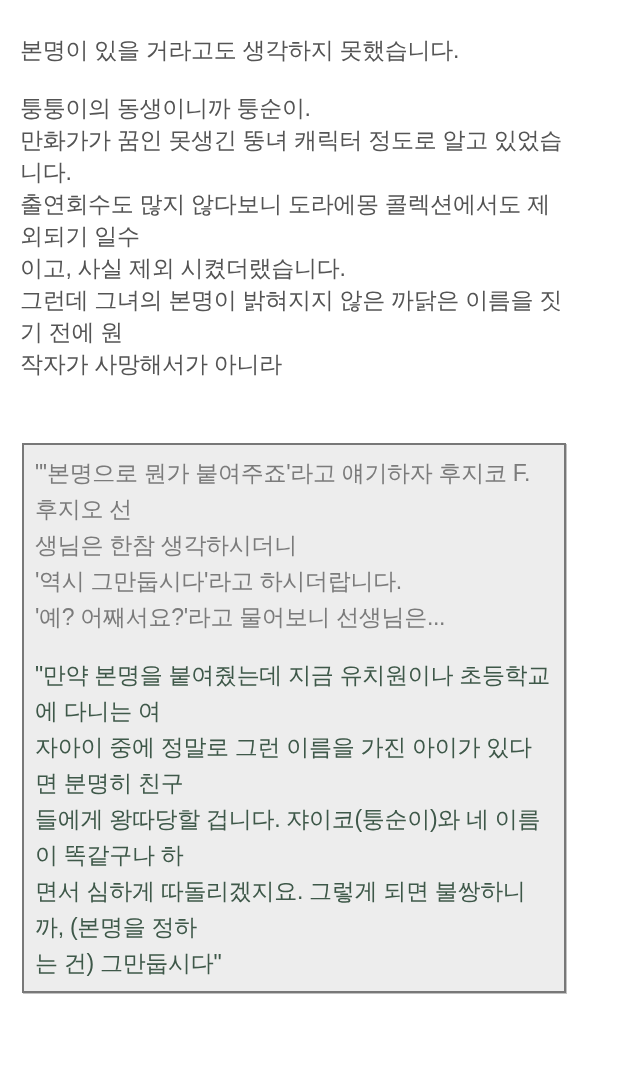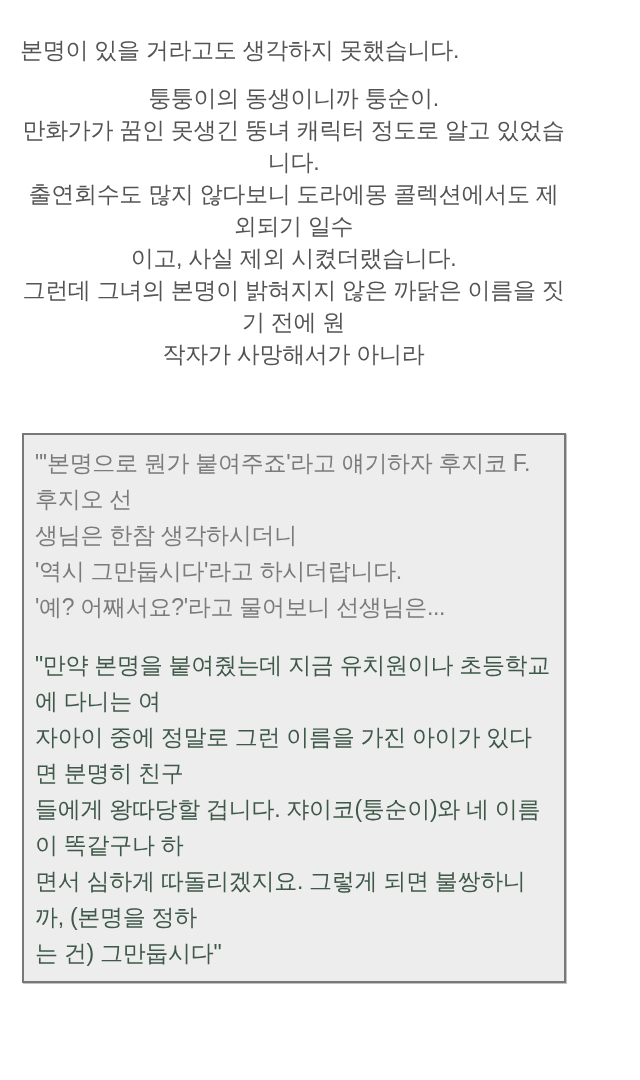--- a/index.html
+++ b/index.html
@@ -19,22 +19,21 @@
   }
   .body-text {
     margin: 0;
     font-size: 23px;
     line-height: 32px;
     color: #545454;
     white-space: pre-line;
     letter-spacing: -0.3px;
   }
   .para-summary {
-    margin-top: 16px;
-    text-align: center;
+    margin-top: 26px;
   }
   .quote-box {
     margin: 63px 1px 0 2px;
     background: #ededed;
     border: 2px solid #787878;
     box-shadow: 1px 1px 0 rgba(80,80,80,0.35);
     padding: 10px 11px;
   }
   .quote-box p {
     margin: 0;

